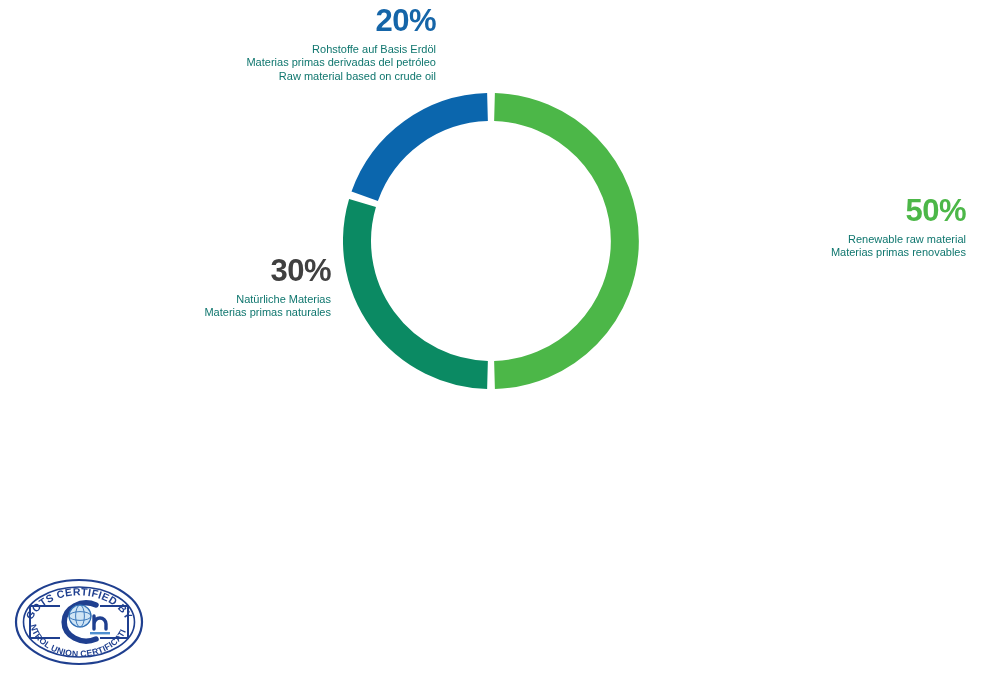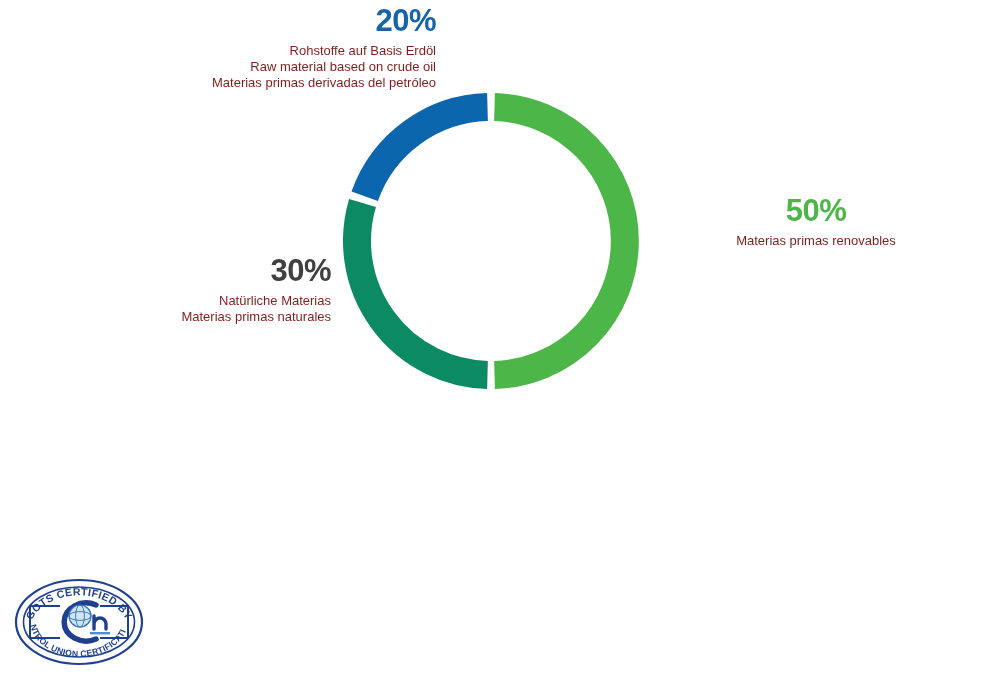--- a/index.html
+++ b/index.html
@@ -41,40 +41,40 @@
   }
   .callout .pct {
     font-size: 31px;
     font-weight: bold;
     letter-spacing: -0.5px;
     display: block;
     margin-bottom: 3px;
   }
   .callout .line {
     display: block;
-    font-size: 13px;
-    color: #7f1d1d;
+    font-size: 11px;
+    color: #0f766e;
     white-space: nowrap;
   }
 
   
   #callout-crude-oil {
     left: 110px;
     top: 2px;
     width: 310px;
     text-align: right;
   }
   #callout-crude-oil .pct { color: #1565a8; }
 
   
   #callout-renewable {
     left: 650px;
     top: 192px;
     width: 300px;
-    text-align: center;
+    text-align: right;
   }
   #callout-renewable .pct { color: #4cb748; }
 
   
   #callout-natural {
     left: 30px;
     top: 252px;
     width: 285px;
     text-align: right;
   }
@@ -108,26 +108,27 @@
     <path d="M 151.51 17.05 A 134 134 0 0 1 151.51 284.95" fill="none" stroke="#4cb748" stroke-width="28"></path>
 
     <path d="M 144.49 284.95 A 134 134 0 0 1 19.52 112.94" fill="none" stroke="#0b8a63" stroke-width="28"></path>
 
     <path d="M 21.69 106.27 A 134 134 0 0 1 144.49 17.05" fill="none" stroke="#0b66ad" stroke-width="28"></path>
   </svg>
 
   <div class="callout" id="callout-crude-oil">
     <span class="pct">20%</span>
     <span class="line">Rohstoffe auf Basis Erdöl</span>
+    <span class="line">Materias primas derivadas del petróleo</span>
     <span class="line">Raw material based on crude oil</span>
-    <span class="line">Materias primas derivadas del petróleo</span>
   </div>
 
   <div class="callout" id="callout-renewable">
     <span class="pct">50%</span>
+    <span class="line">Renewable raw material</span>
     <span class="line">Materias primas renovables</span>
   </div>
 
   <div class="callout" id="callout-natural">
     <span class="pct">30%</span>
     <span class="line">Natürliche Materias</span>
     <span class="line">Materias primas naturales</span>
   </div>
 </div>
 

